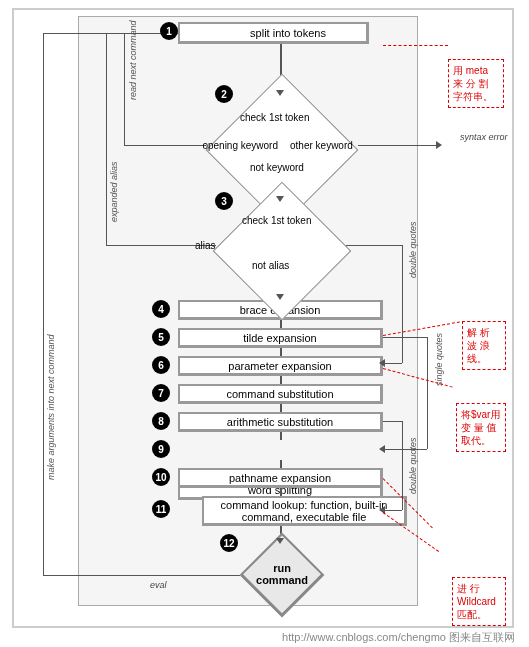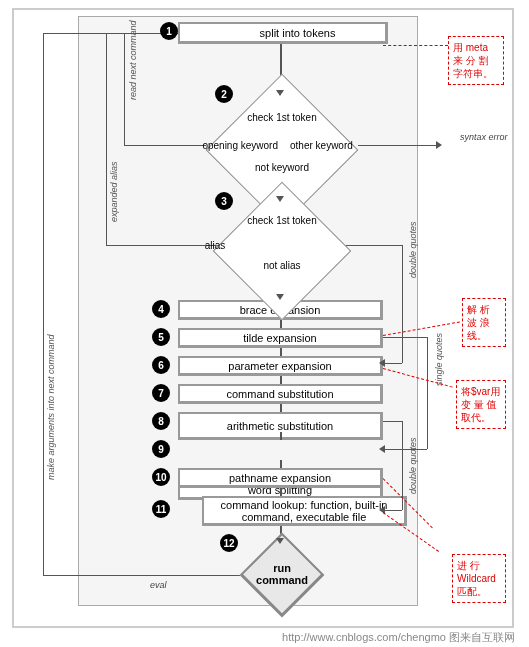--- a/index.html
+++ b/index.html
@@ -2,42 +2,42 @@
 <html><head>
 <meta charset="utf-8">
 <style>
 * { box-sizing: border-box; margin: 0; padding: 0; }
 body { font-family: Arial, sans-serif; font-size: 11px; background: #fff; width: 529px; height: 647px; position: relative; overflow: hidden; }
 .outer-frame { position: absolute; left: 12px; top: 8px; width: 502px; height: 620px; border: 2px solid #ccc; background: #fff; }
 .inner-frame { position: absolute; left: 78px; top: 16px; width: 340px; height: 590px; border: 1px solid #aaa; background: #f5f5f5; }
 .num-badge { position: absolute; width: 18px; height: 18px; border-radius: 50%; background: #000; color: #fff; font-size: 10px; font-weight: bold; display: flex; align-items: center; justify-content: center; z-index: 10; }
 .process-box { position: absolute; background: #fff; border: 2px solid #999; border-bottom-width: 3px; border-right-width: 3px; display: flex; align-items: center; justify-content: center; text-align: center; font-size: 11px; padding: 2px 6px; }
 .diamond { position: absolute; background: #fff; border: 1px solid #888; transform: rotate(45deg); z-index: 2; }
-.diamond-text { position: absolute; font-size: 10px; text-align: center; z-index: 5; }
-.note-box { position: absolute; border: 1px dashed #d00; background: #fff; color: #d00; font-size: 10px; padding: 4px; text-align: left; line-height: 1.3; }
+.diamond-text { position: absolute; font-size: 10px; z-index: 5; }
+.note-box { position: absolute; border: 1px dashed #d00; background: #fff; color: #d00; font-size: 10px; padding: 4px; text-align: left; line-height: 1.3; margin-top: 23px; }
 .side-label { position: absolute; font-size: 9px; font-style: italic; color: #555; transform: rotate(-90deg); transform-origin: left top; white-space: nowrap; }
 .side-label-r { position: absolute; font-size: 9px; font-style: italic; color: #555; transform: rotate(-90deg); transform-origin: left top; white-space: nowrap; }
 .arrow-line { position: absolute; background: #555; z-index: 1; }
 .arrow-down { position: absolute; width: 0; height: 0; border-left: 4px solid transparent; border-right: 4px solid transparent; border-top: 6px solid #555; z-index: 3; }
 .arrow-right { position: absolute; width: 0; height: 0; border-top: 4px solid transparent; border-bottom: 4px solid transparent; border-left: 6px solid #555; z-index: 3; }
 .arrow-left { position: absolute; width: 0; height: 0; border-top: 4px solid transparent; border-bottom: 4px solid transparent; border-right: 6px solid #555; z-index: 3; }
 .red-dash { position: absolute; border-top: 1px dashed #d00; z-index: 4; }
 .small-label { position: absolute; font-size: 9px; font-style: italic; color: #444; }
 .footer { position: absolute; bottom: 2px; right: 14px; font-size: 11px; color: #888; }
 .run-diamond { position: absolute; width: 60px; height: 60px; background: #e8e8e8; border: 2px solid #888; transform: rotate(45deg); z-index: 2; border-bottom-width:3px; border-right-width:3px;}
 .run-text { position: absolute; font-size: 11px; font-weight: bold; text-align: center; z-index: 6; width:80px;}
 </style>
 </head>
 <body>
 
 <div class="outer-frame"></div>
 <div class="inner-frame"></div>
 
 <div class="num-badge" style="left:160px; top:22px;">1</div>
-<div class="process-box" style="left:178px; top:22px; width:210px; height:22px;padding-left:36px;">
+<div class="process-box" style="left:178px; top:22px; width:191px; height:22px;padding-left:36px;">
     <span>split into tokens</span>
   </div>
 
 <div class="arrow-line" style="left:280px; top:44px; width:2px; height:48px;"></div>
 <div class="arrow-down" style="left:276px; top:90px;"></div>
 
 <div class="num-badge" style="left:215px; top:85px;">2</div>
 <div class="diamond" style="left:228px; top:96px; width:108px; height:108px;"></div>
 <div class="diamond-text" style="left:240px; top:112px; width:84px;">check 1st token</div>
 <div class="diamond-text" style="left:188px; top:140px; width:90px; text-align:right;">opening keyword</div>
@@ -87,21 +87,21 @@
   </div>
 
 <div class="arrow-line" style="left:280px; top:376px; width:2px; height:8px;"></div>
 <div class="num-badge" style="left:152px; top:384px;">7</div>
 <div class="process-box" style="left:178px; top:384px; width:205px; height:20px;">
     <span>command substitution</span>
   </div>
 
 <div class="arrow-line" style="left:280px; top:404px; width:2px; height:8px;"></div>
 <div class="num-badge" style="left:152px; top:412px;">8</div>
-<div class="process-box" style="left:178px; top:412px; width:205px; height:28px;">
+<div class="process-box" style="left:178px; top:412px; width:205px; height:20px;">
     <span>arithmetic substitution</span>
   </div>
 
 <div class="arrow-line" style="left:280px; top:432px; width:2px; height:8px;"></div>
 <div class="num-badge" style="left:152px; top:440px;">9</div>
 <div class="process-box" style="left:178px; top:440px; width:205px; height:20px;margin-top:40px;">
     <span>word splitting</span>
   </div>
 
 <div class="arrow-line" style="left:280px; top:460px; width:2px; height:8px;"></div>

